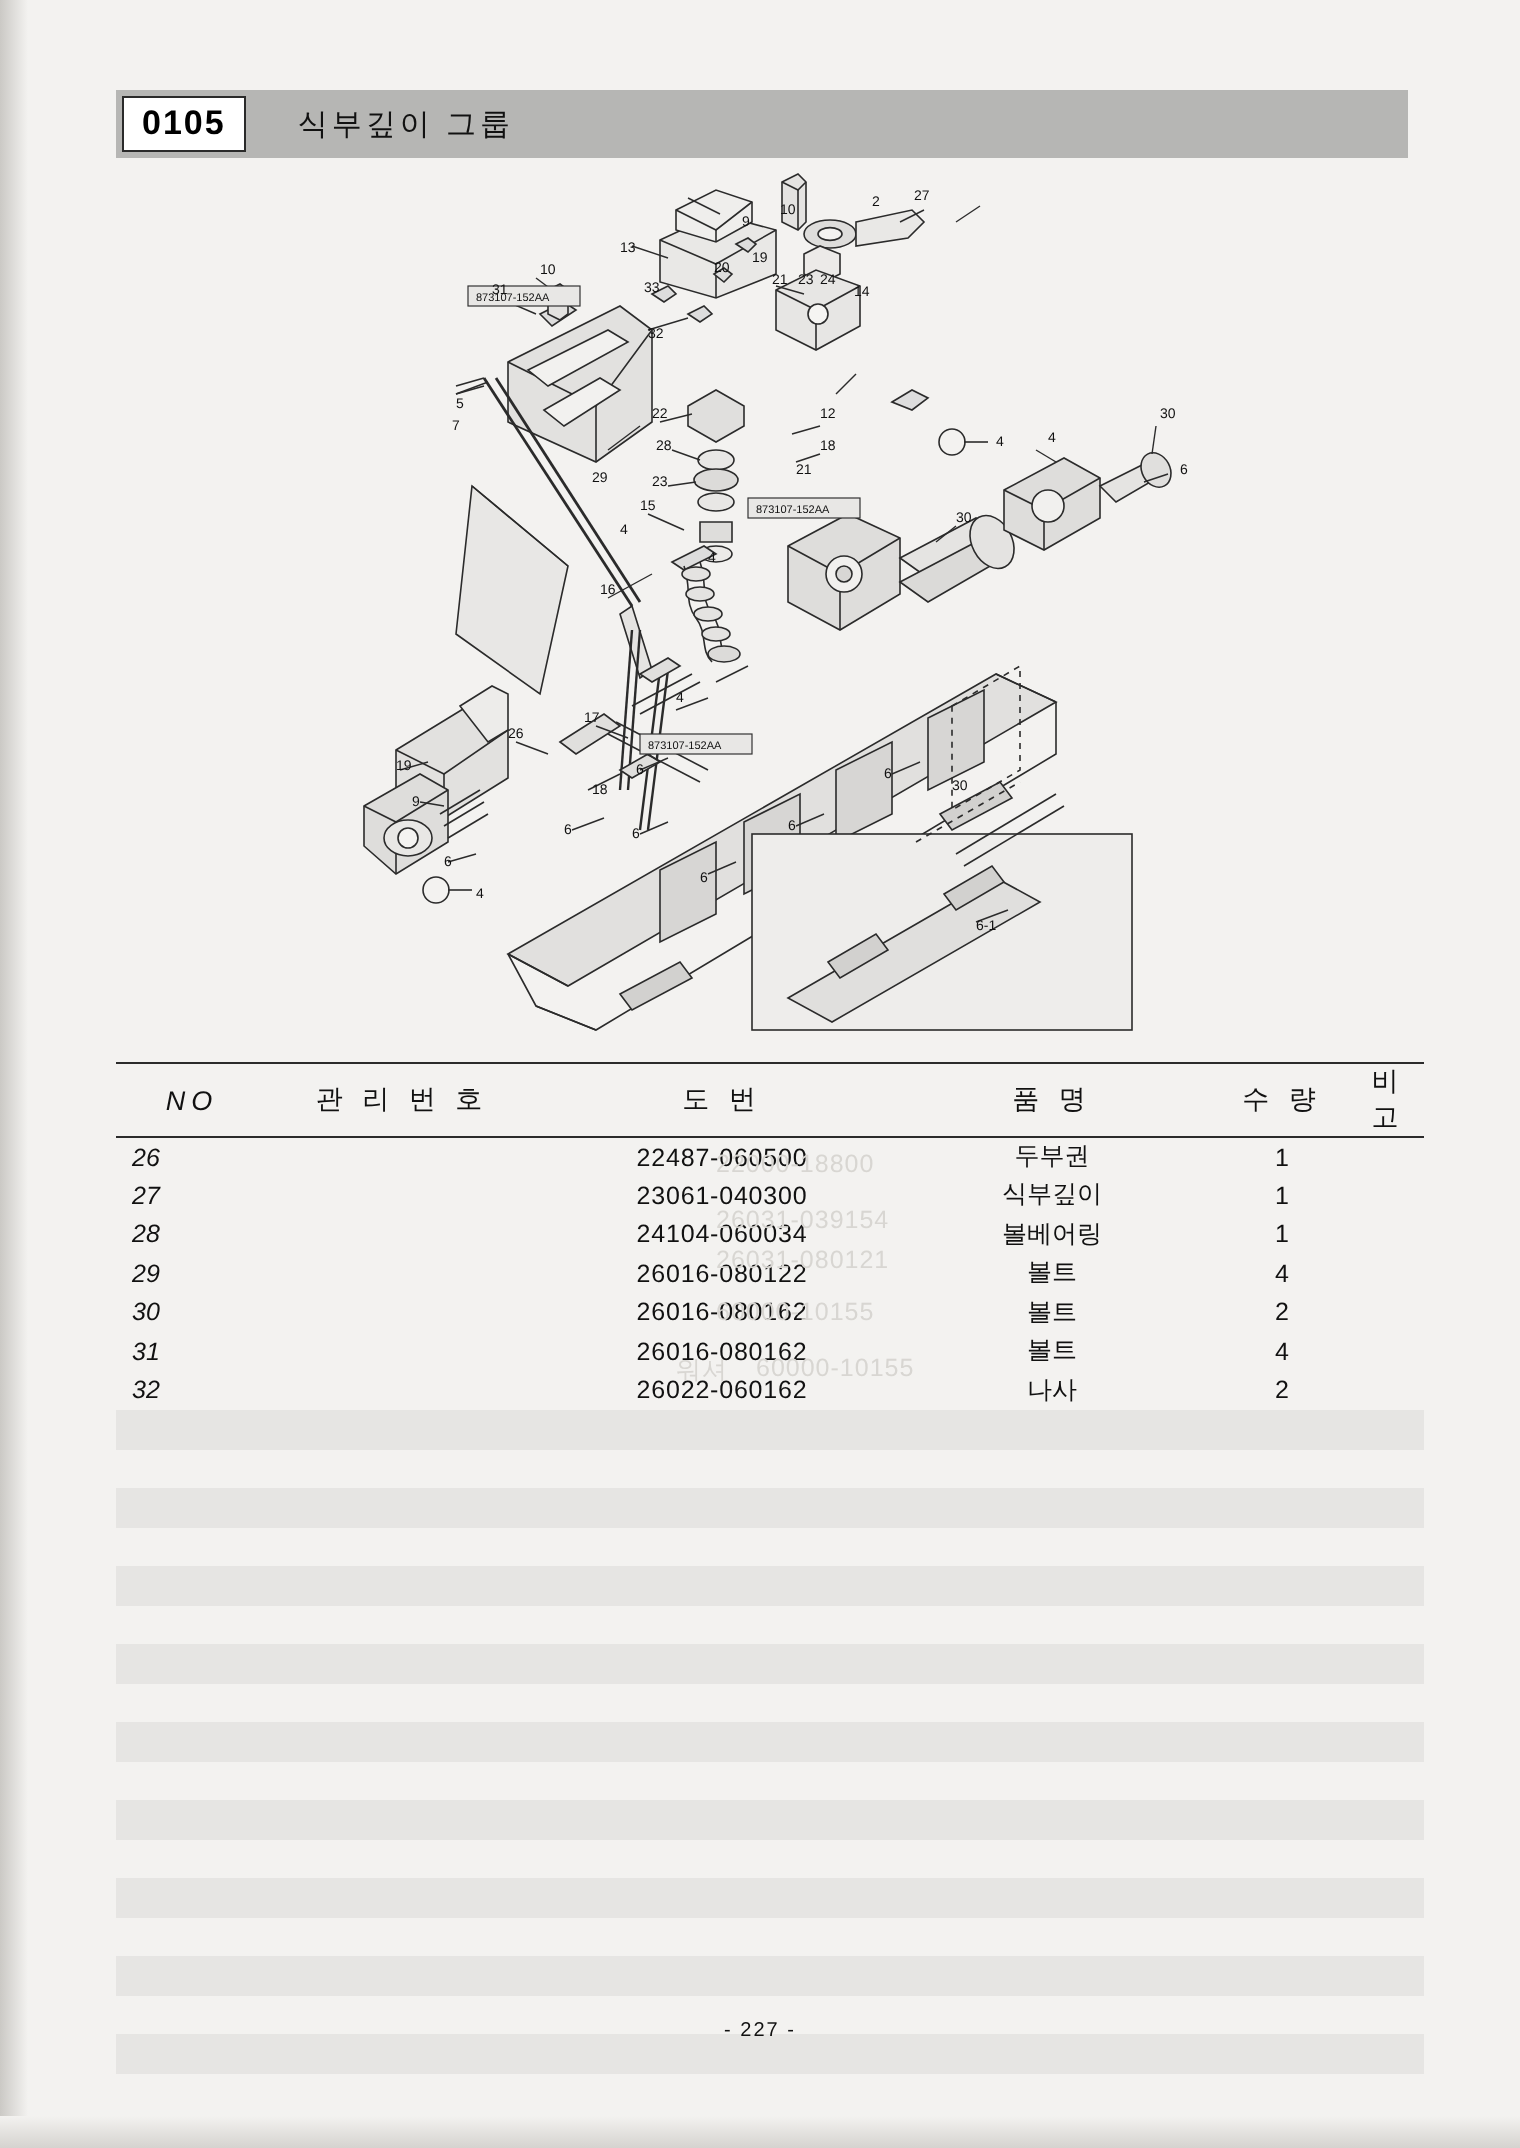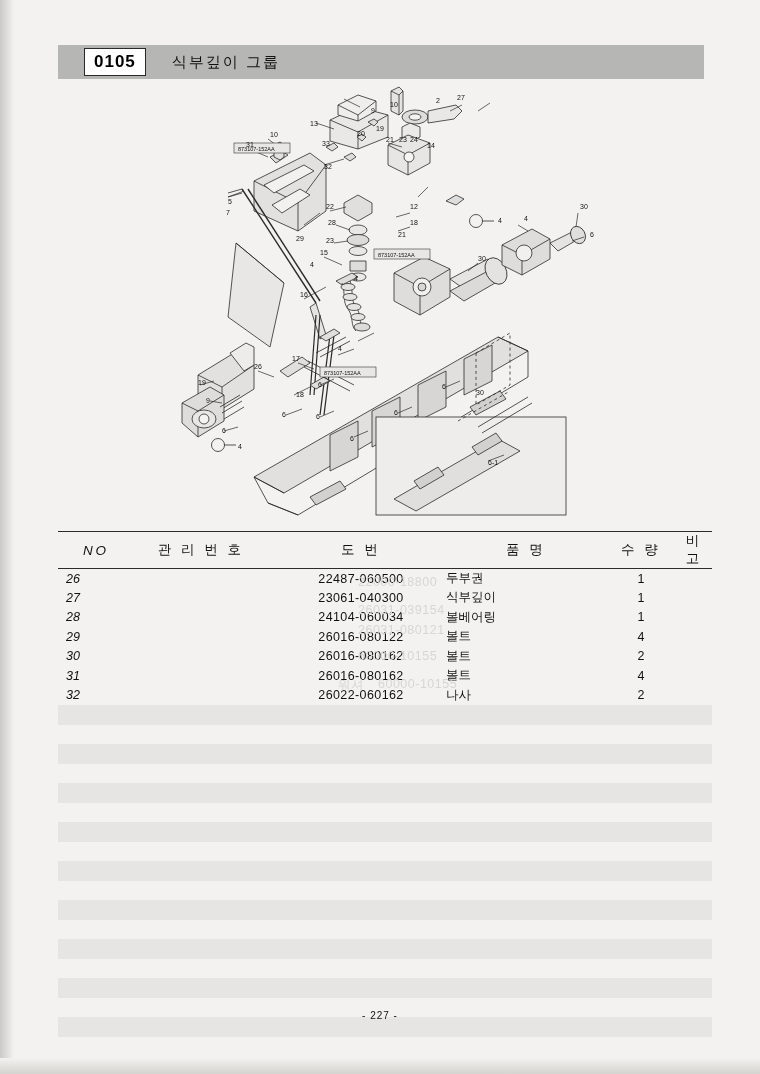--- a/index.html
+++ b/index.html
@@ -33,21 +33,21 @@
     display: flex;
     align-items: center;
   }
   .header-code {
     background: #ffffff;
     color: #000;
     font-weight: bold;
     font-size: 17px;
     letter-spacing: 1px;
     padding: 4px 9px 5px 9px;
-    margin-left: 26px;
+    margin-left: 3px;
     border: 1px solid #2a2a2a;
     line-height: 1;
   }
   .header-title {
     font-size: 15px;
     margin-left: 26px;
     color: #111;
     letter-spacing: 2px;
   }
   
@@ -91,21 +91,21 @@
   .data-row { height: 19.5px; }
   .data-row td {
     font-size: 12.5px;
     color: #111;
     vertical-align: middle;
     border-bottom: 0.9px solid #b9b9b7;
   }
   .c-no    { width: 60px;  text-align: left;  padding-left: 8px !important; font-style: italic; }
   .c-mng   { width: 150px; text-align: center; }
   .c-dwg   { width: 170px; text-align: center; font-family: "Liberation Sans", sans-serif; letter-spacing: 0.4px;}
-  .c-name  { width: 160px; }
+  .c-name  { width: 160px; text-align: center; }
   .c-qty   { width: 70px;  text-align: center; }
   .c-rmk   { width: 36px;  text-align: center; }
   .blank-row { height: 19.5px; }
   .blank-row td {
     border-bottom: 0.9px solid #c6c5c3;
   }
   .blank-row.shade td { background: #e6e5e3; }
   
   .ghost {
     position: absolute;

